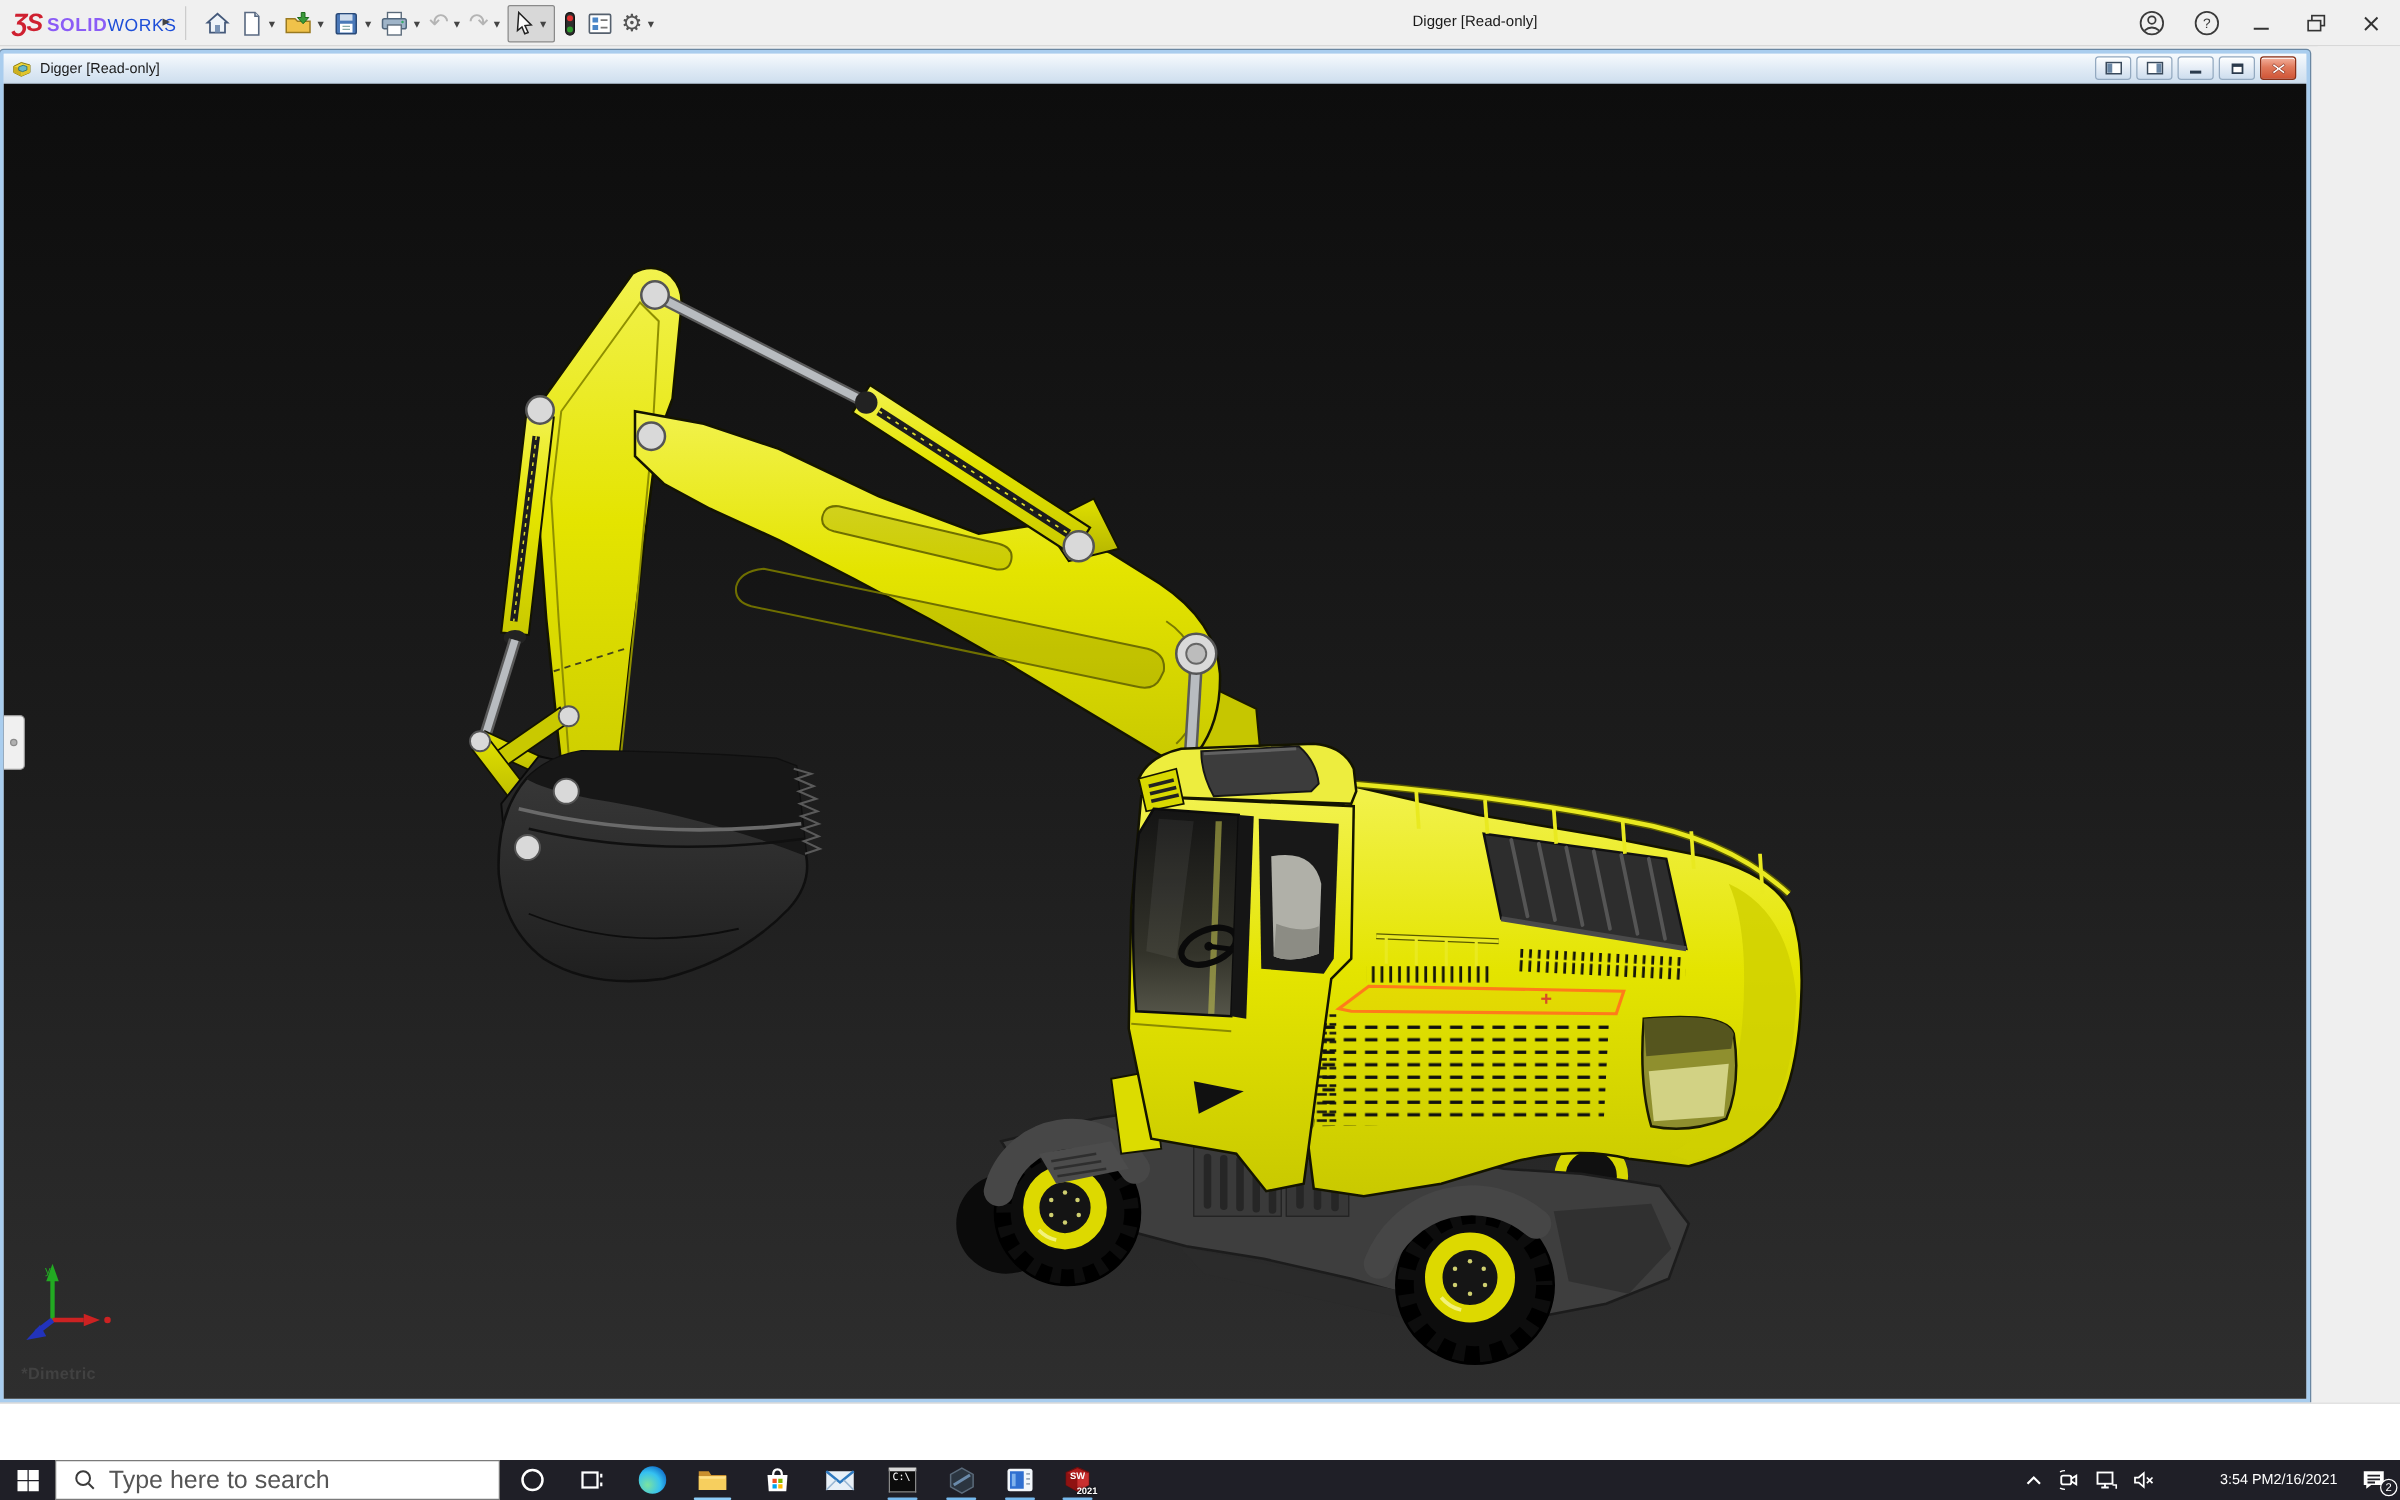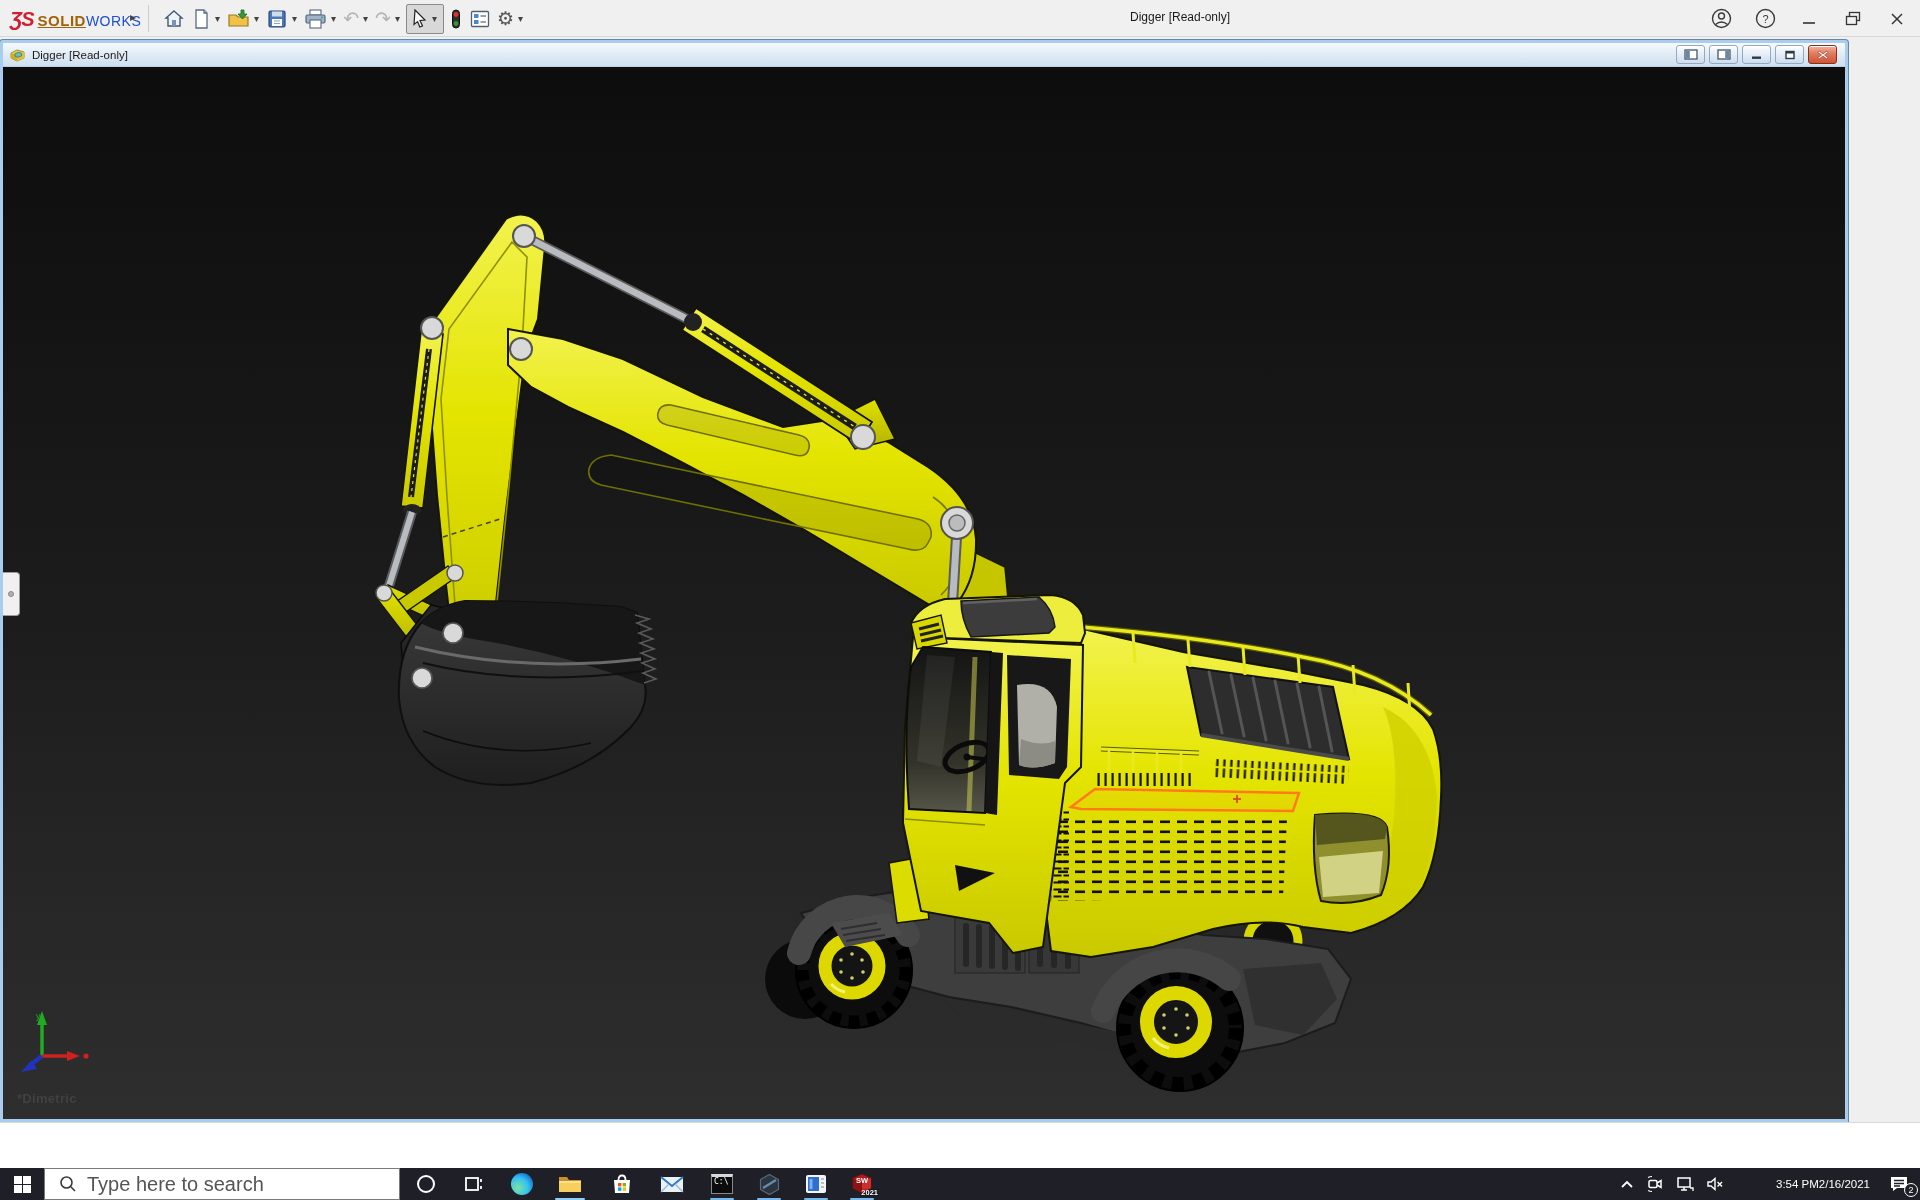--- a/index.html
+++ b/index.html
@@ -3,21 +3,21 @@
 <meta charset="utf-8">
 <style>
   * { margin:0; padding:0; box-sizing:border-box; }
   html,body { width:1920px; height:1200px; overflow:hidden; font-family:"Liberation Sans", sans-serif; background:#efefef; }
   .app { position:relative; width:1920px; height:988px; }
 
   
   .titlebar { position:absolute; left:0; top:0; width:1920px; height:37px; background:#f0f0f0; border-bottom:1px solid #d8d8d8; }
   .logo { position:absolute; left:10px; top:8px; display:flex; align-items:baseline; cursor:default; }
   .logo .glyph { font-size:20px; font-weight:bold; font-style:italic; color:#cf2030; letter-spacing:-1px; margin-right:4px; }
-  .logo .bold { font-size:15px; font-weight:bold; color:#a16207; letter-spacing:.5px;text-decoration:underline; }
+  .logo .bold { font-size:15px; font-weight:bold; color:#8b5cf6; letter-spacing:.5px; }
   .logo .light { font-size:14px; font-weight:normal; color:#1d4ed8; letter-spacing:.5px; }
   .flyout-arrow { position:absolute; left:130px; top:10px; font-size:12px; color:#444; }
   .tb-sep { position:absolute; left:148px; top:5px; width:1px; height:27px; background:#cccccc; }
   .toolbar { position:absolute; left:160px; top:0; height:37px; display:flex; align-items:center; }
   .tbtn { display:flex; align-items:center; justify-content:center; height:30px; padding:0 3px; border-radius:3px; }
   .tb-drop { font-size:10px; color:#444; padding:0 4px 0 1px; }
   .tb-gray { color:#b4b4b4; font-size:19px; line-height:19px; }
   .sel-box { display:flex; align-items:center; background:#d8d8d8; border:1px solid #8a8a8a; border-radius:2px; height:30px; padding:0 2px; margin:0 2px; }
   .glyph-icon { font-size:19px; color:#555; }
   .title-center { position:absolute; left:1060px; top:10px; width:240px; text-align:center; font-size:12px; color:#1a1a1a; }

